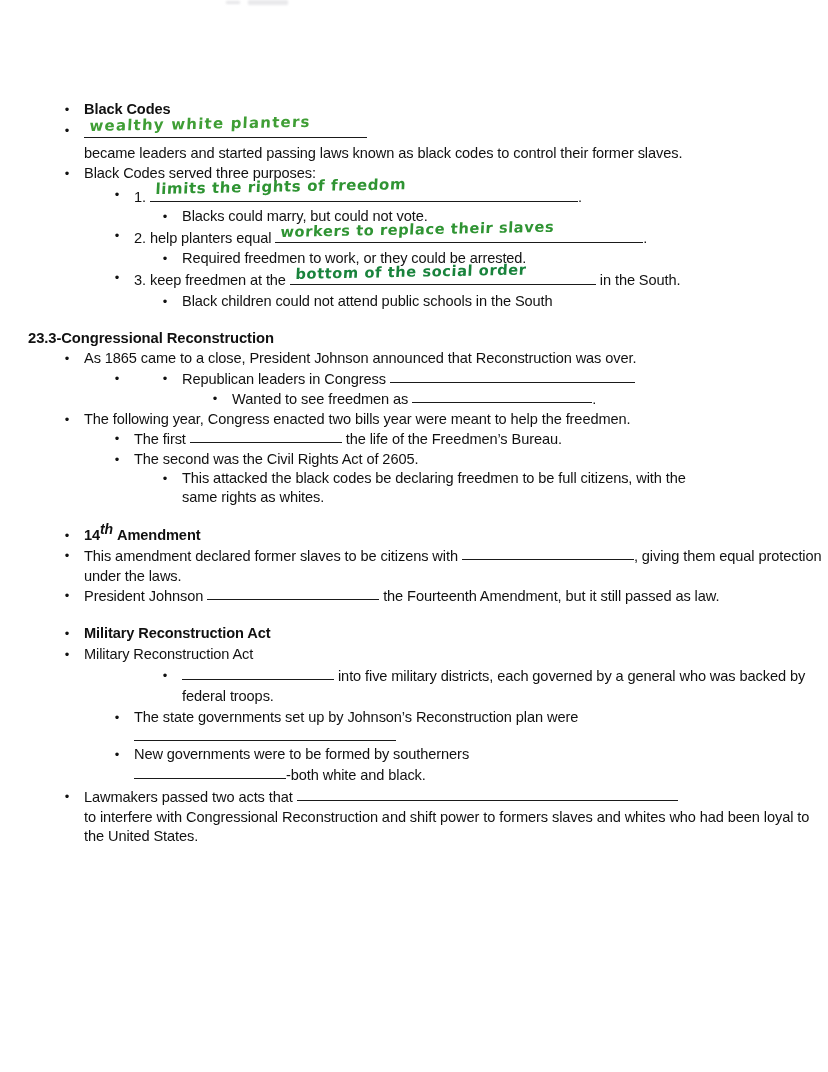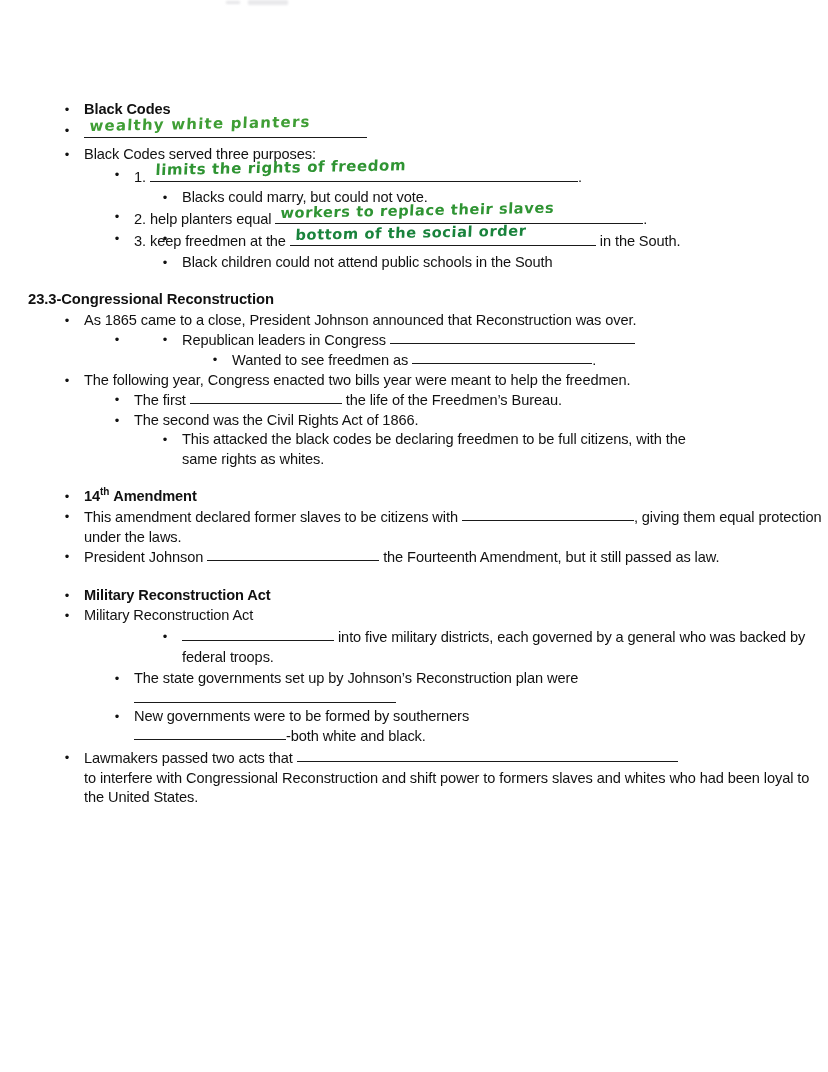--- a/index.html
+++ b/index.html
@@ -87,23 +87,24 @@
   .lv2 > .bul { left: 112px; }
   .lv3 > .bul { left: 160px; }
   .lv4 > .bul { left: 210px; }
 
   .bold { font-weight: bold; }
   .head {
     font-weight: bold;
     font-size: 14.8px;
   }
   sup {
-    font-size: 10px;
+    font-size: 14px;
     vertical-align: super;
     line-height: 0;
+    font-style: italic;
   }
 
   
   .blank {
     display: inline-block;
     border-bottom: 1.6px solid #1a1a1a;
     vertical-align: baseline;
     height: 13px;
     margin-bottom: 1px;
   }
@@ -155,20 +156,21 @@
       <span class="bul">•</span>
       <span class="bold txt">Black Codes</span>
     </div>
 
     <div class="row lv1" style="margin-top:2px;">
       <span class="bul">•</span>
       <span class="hw-wrap" style="width:275px;">
         <span class="hw" style="color:#3f9e35;font-size:15px;letter-spacing:1.2px;">wealthy white planters</span>
       </span>
       <br>
+      <span class="txt">became leaders and started passing laws known as black codes to control their former slaves.</span>
     </div>
 
     <div class="row lv1" style="margin-top:1px;">
       <span class="bul">•</span>
       <span class="txt">Black Codes served three purposes:</span>
     </div>
 
     <div class="row lv2" style="margin-top:1px;">
       <span class="bul">•</span>
       <span class="txt">1.</span>
@@ -184,20 +186,21 @@
     <div class="row lv2">
       <span class="bul">•</span>
       <span class="txt">2.</span>
       <span class="txt">help planters equal</span>
       <span class="hw-wrap" style="width:360px;">
         <span class="hw" style="color:#2f9433;font-size:14.6px;letter-spacing:0.6px;">workers to replace their slaves</span>
       </span><span class="txt">.</span>
     </div>
     <div class="row lv3">
       <span class="bul">•</span>
+      <span class="txt">Required freedmen to work, or they could be arrested.</span>
     </div>
 
     <div class="row lv2">
       <span class="bul">•</span>
       <span class="txt">3.</span>
       <span class="txt">keep freedmen at the</span>
       <span class="hw-wrap" style="width:298px;">
         <span class="hw" style="color:#19833c;font-size:14.6px;letter-spacing:0.6px;">bottom of the social order</span>
       </span>
       <span class="txt">in the South.</span>
@@ -241,21 +244,21 @@
 
     <div class="row lv2">
       <span class="bul">•</span>
       <span class="txt">The first</span>
       <span class="blank" style="width:152px;"></span>
       <span class="txt">the life of the Freedmen’s Bureau.</span>
     </div>
 
     <div class="row lv2">
       <span class="bul">•</span>
-      <span class="txt">The second was the Civil Rights Act of 1866.</span>
+      <span class="txt">The second was the Civil Rights Act of 2605.</span>
     </div>
 
     <div class="row lv3" style="padding-right:110px;">
       <span class="bul">•</span>
       <span class="txt">This attacked the black codes be declaring freedmen to be full citizens, with the same rights as whites.</span>
     </div>
 
     <div class="spacer-18"></div>
 
     <div class="row lv1">

